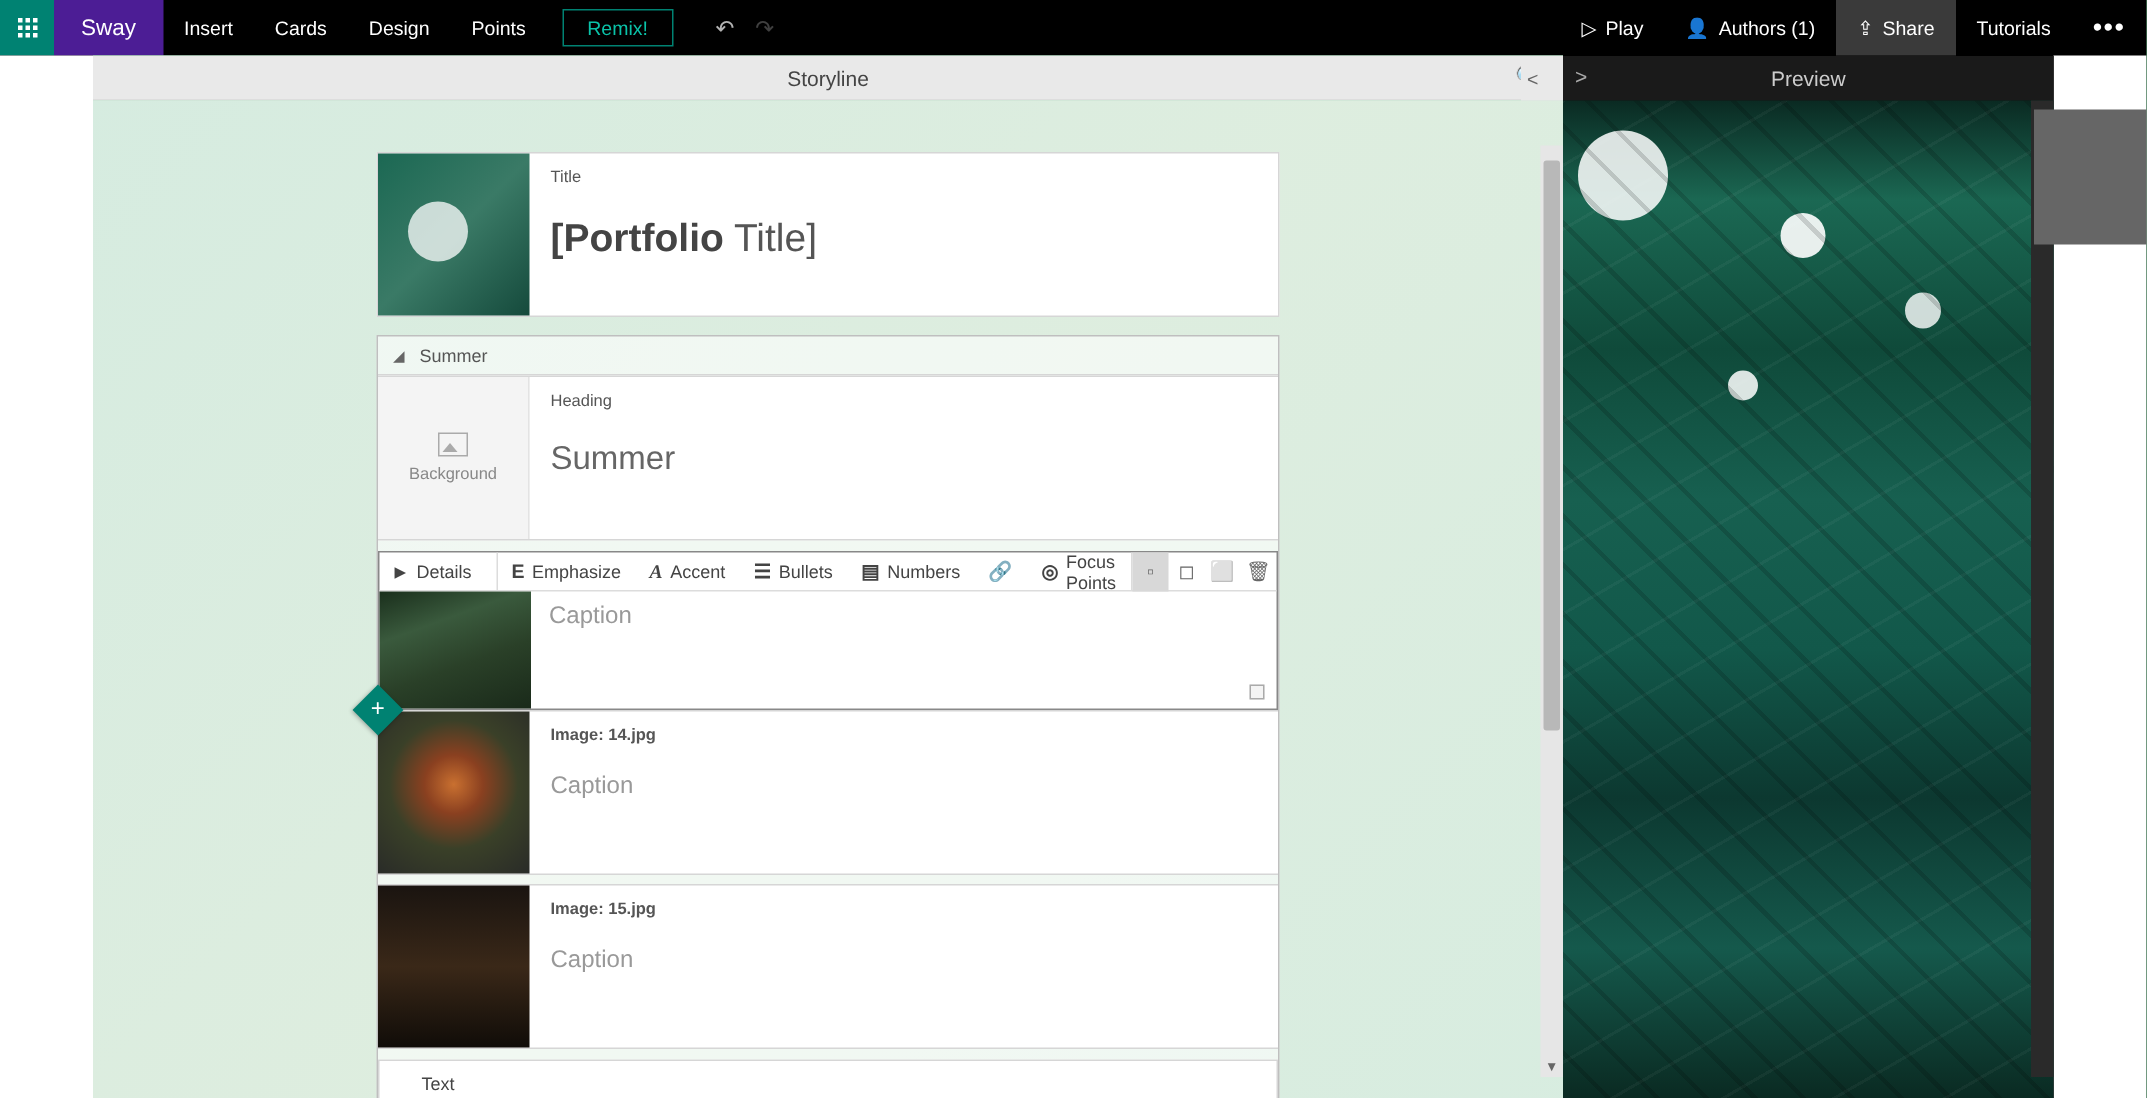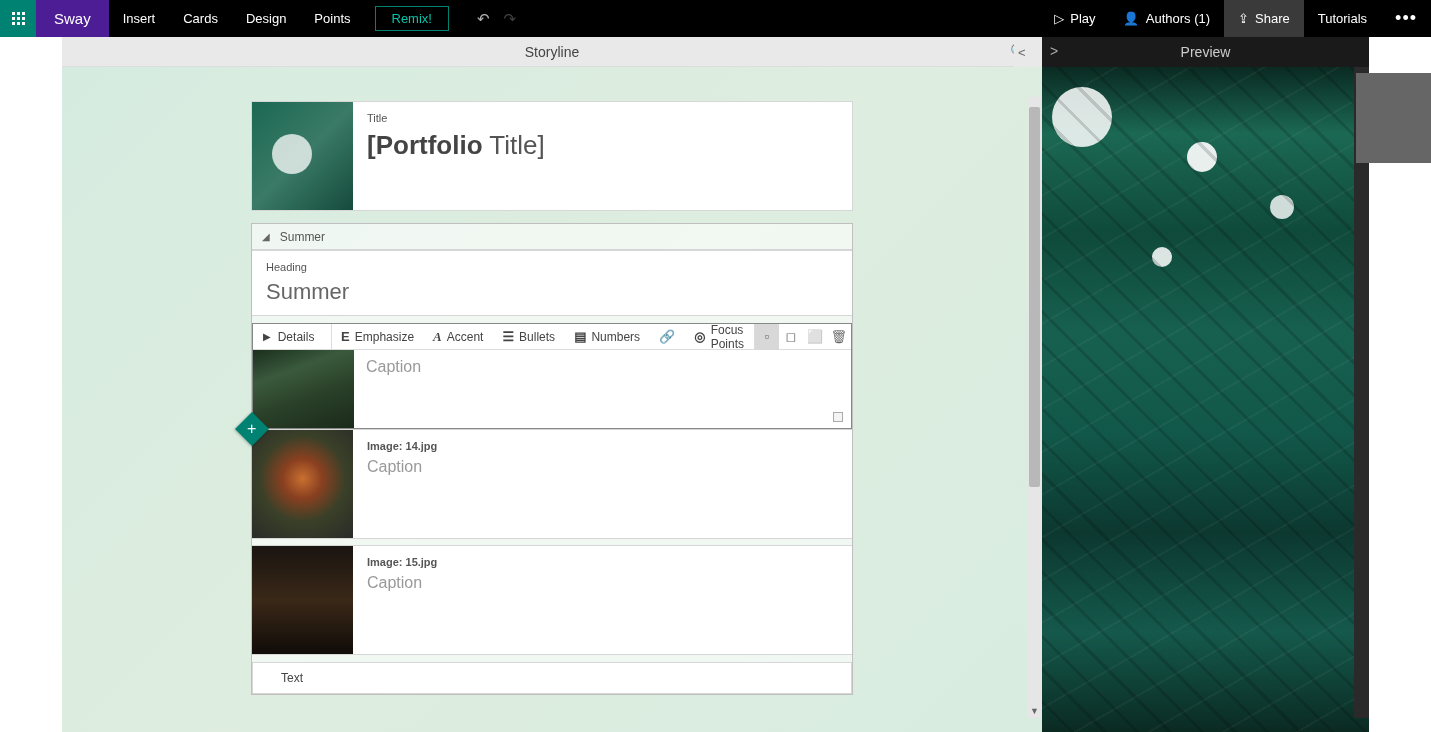--- a/index.html
+++ b/index.html
@@ -36,21 +36,21 @@
 .card + .card, .section-wrap .card + .card { margin-top: 6px; }
 .thumb { width: 101px; height: 108px; flex-shrink: 0; background: #ccc; }
 .thumb.title-t { background: linear-gradient(135deg,#1b6853,#3a7a66,#154a3c); position: relative; }
 .thumb.title-t::after { content:""; position:absolute; left:20%; top:30%; width:40px; height:40px; background: rgba(255,255,255,0.75); border-radius:50%; }
 .thumb.bg-t { background: #f4f4f4; display:flex; flex-direction:column; align-items:center; justify-content:center; gap:6px; font-size:11px; color:#888; border-right:1px solid #e3e3e3;}
 .thumb.bg-t .pict { width:20px; height:16px; border:1px solid #aaa; position:relative; }
 .thumb.bg-t .pict::after { content:""; position:absolute; bottom:2px; left:2px; width:0; height:0; border-left:5px solid transparent; border-right:5px solid transparent; border-bottom:6px solid #aaa; }
 .thumb.img1 { background: linear-gradient(160deg,#1a2f1c 0%,#3a5a3d 30%,#2a4028 60%,#1a2a1a 100%); height:78px;}
 .thumb.img2 { background: radial-gradient(circle at 50% 45%, #c97030 0%, #8a4020 25%, #3a4028 55%, #292b28 100%); }
 .thumb.img3 { background: linear-gradient(180deg,#1a1410 0%,#3a2818 50%,#100c08 100%); }
-.card-body { flex: 1; padding: 10px 14px; display: flex; flex-direction: column; text-align: left; }
+.card-body { flex: 1; padding: 10px 14px; display: flex; flex-direction: column; text-align: left; gap: 13px; }
 .card-label { font-size: 11px; color: #555; margin-bottom: 6px; }
 .card-label.b { font-weight: 600; }
 .card-title-input { font-size: 26px; color: #555; font-weight: 300; }
 .card-title-input .bold { font-weight: 600; color:#444;}
 .heading-text { font-size: 22px; color: #666; font-weight: 400; }
 .caption-ph { font-size: 16px; color: #999; }
 
 .section-wrap { border: 1px solid #bfbfbf; background: rgba(255,255,255,0.6); padding-bottom: 0; margin-top: 12px; }
 .section-hdr { height: 26px; display: flex; align-items: center; padding: 0 10px; gap: 10px; font-size: 12px; color: #555; cursor: pointer; border-bottom: 1px solid #d6d6d6;}
 .section-hdr .tri { font-size: 10px; color: #666; }
@@ -166,20 +166,24 @@
             </div>
           </div>
 
           <div class="section-wrap">
             <div class="section-hdr">
               <span class="tri">◢</span>
               <span>Summer</span>
             </div>
 
             <div class="card" style="margin-top:0;border-left:0;border-right:0;">
+              <div class="thumb bg-t">
+                <div class="pict"></div>
+                <span>Background</span>
+              </div>
               <div class="card-body">
                 <div class="card-label">Heading</div>
                 <div class="heading-text">Summer</div>
               </div>
             </div>
 
             <div class="selected-card">
               <div class="sc-top">
                 <div class="sc-details">
                   <span style="font-size:10px;">▶</span>

